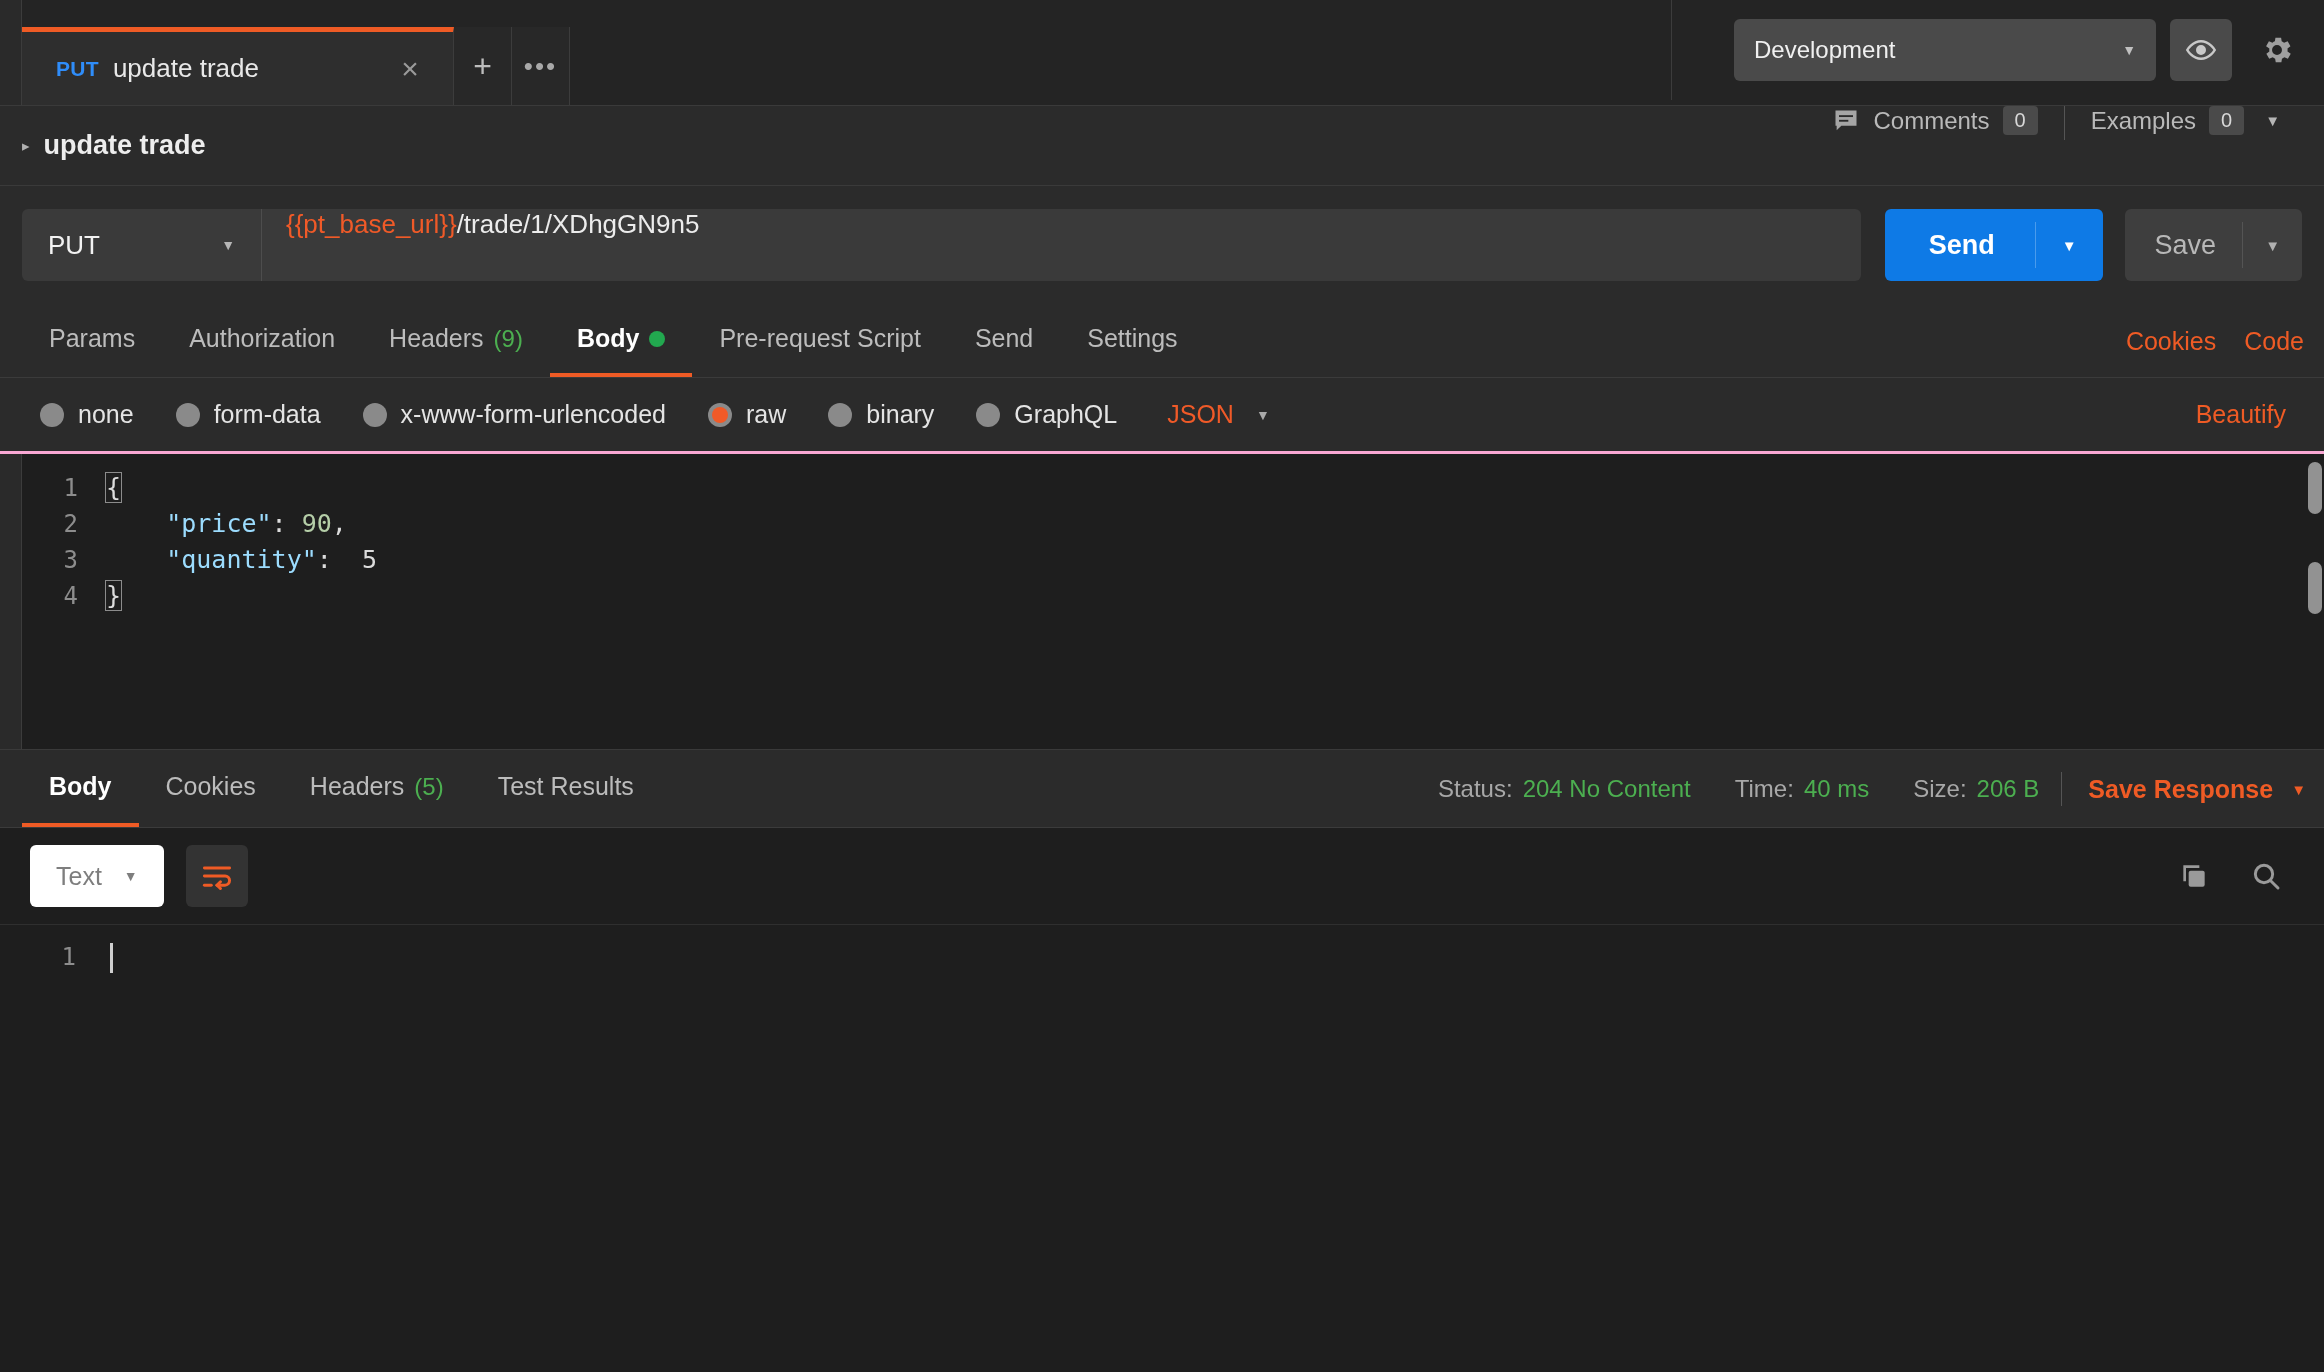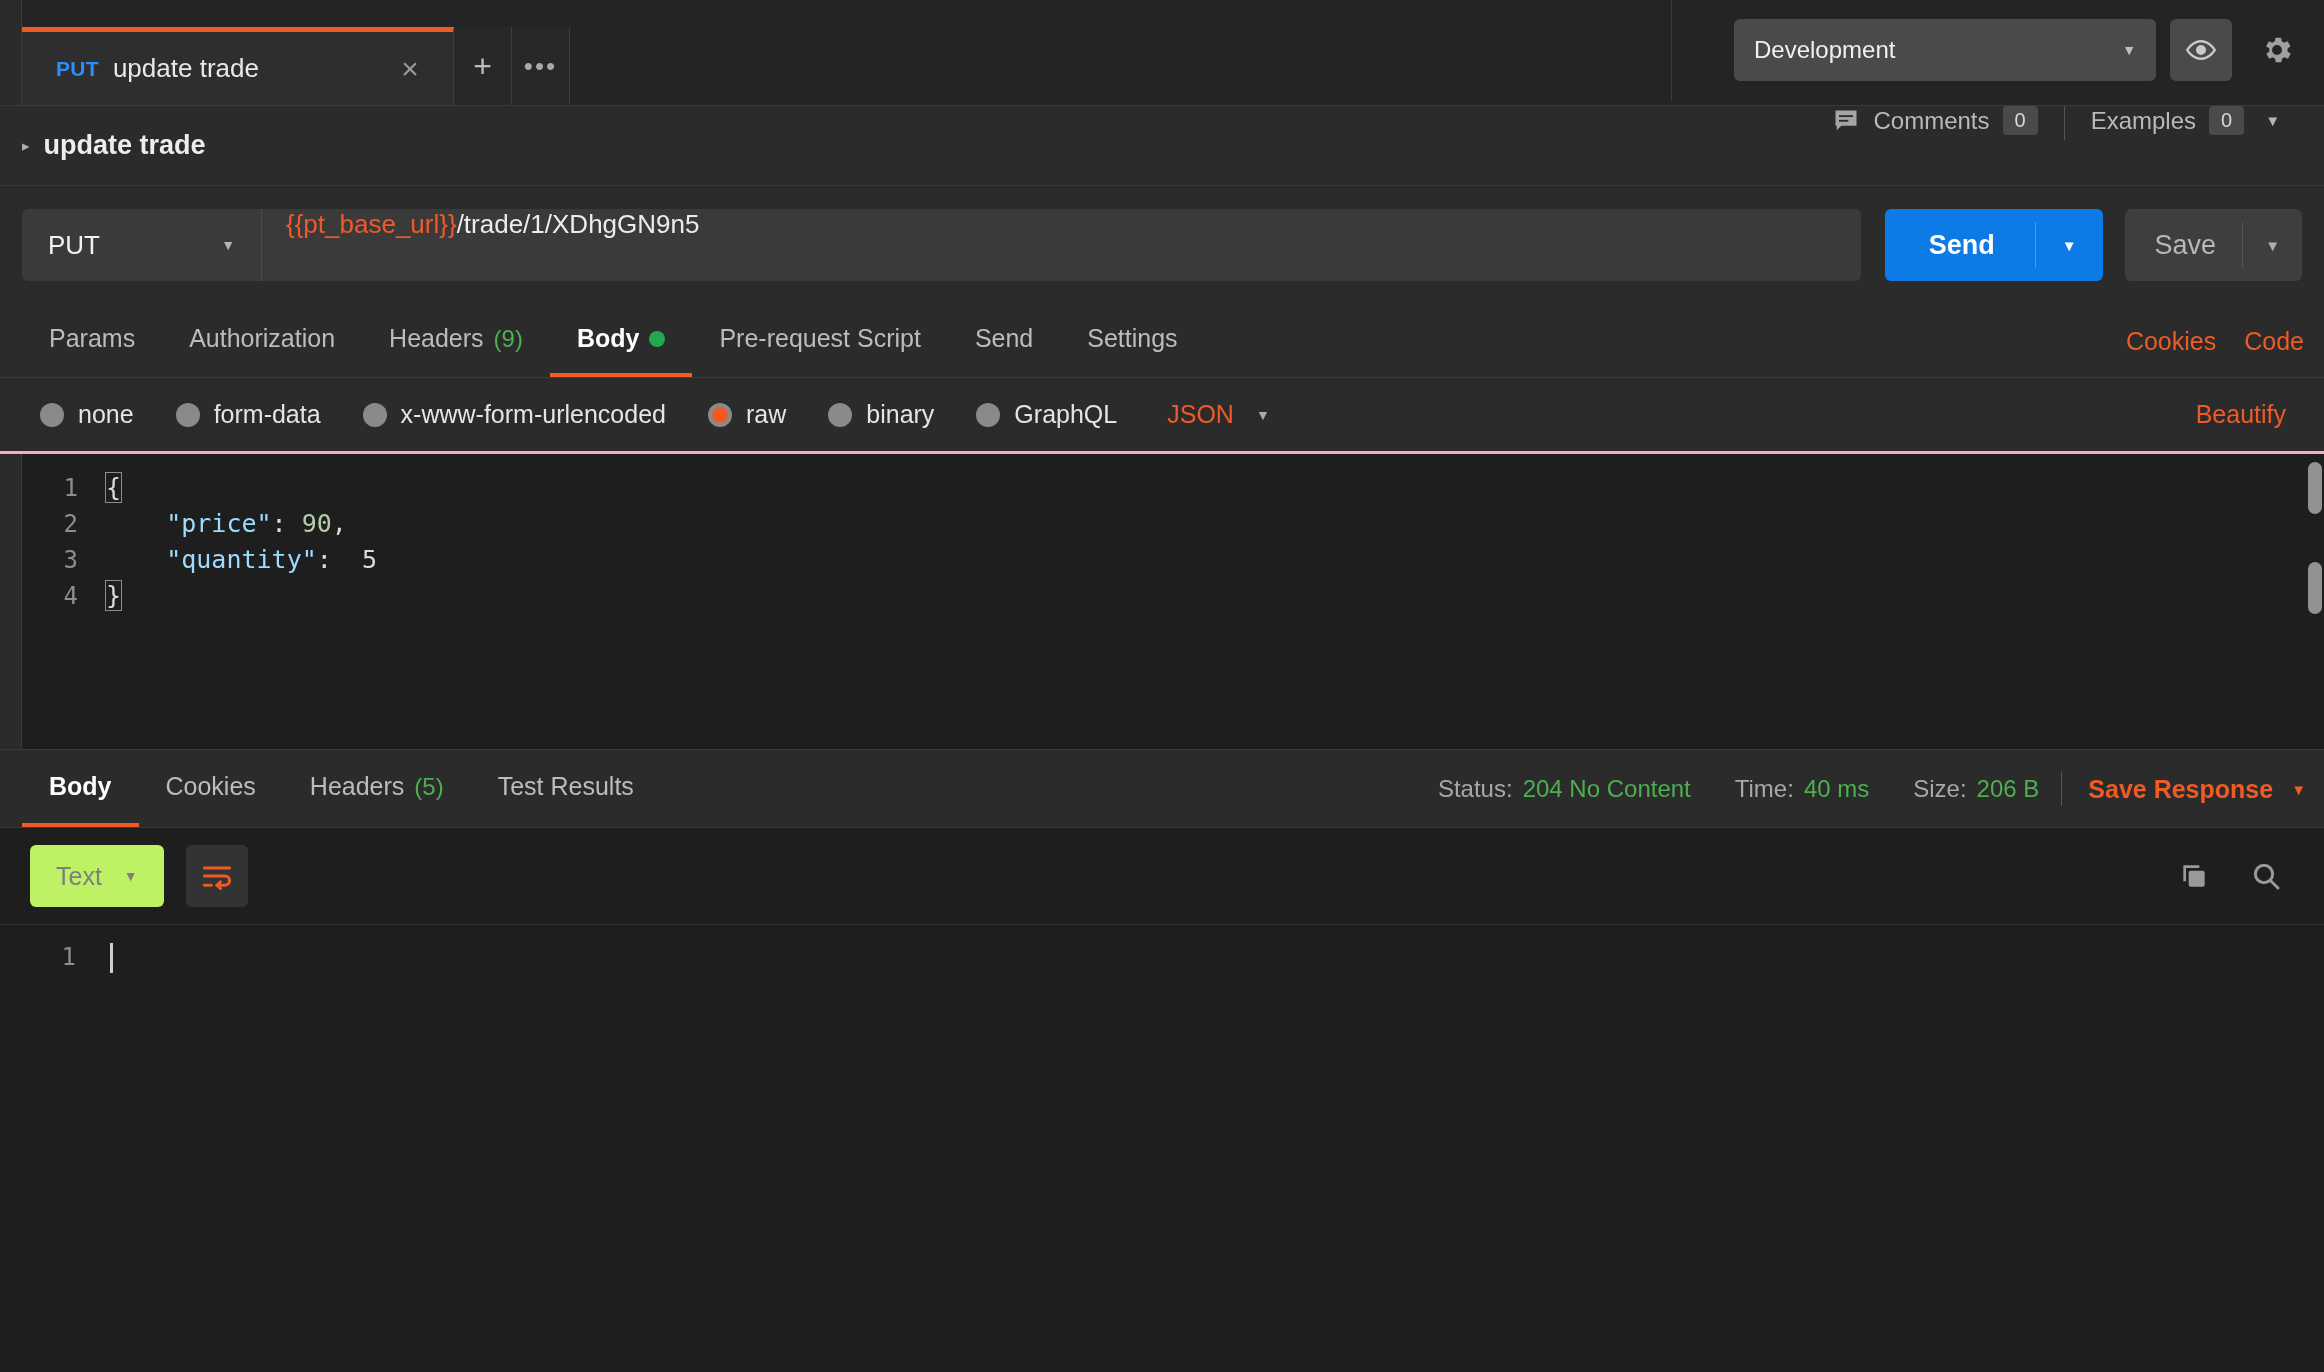--- a/index.html
+++ b/index.html
@@ -190,21 +190,21 @@
     height: 96px; background: #1e1e1e; display: flex; align-items: center;
     padding-left: 30px; gap: 22px; position: relative;
   }
   .pill {
     background: #333333; border-radius: 6px; height: 62px;
     display: flex; align-items: center; padding: 0 6px;
   }
   .pill .pi { padding: 0 30px; color: #b4b4b4; font-size: 25px; }
   .pill .pi.active { color: #ffffff; font-weight: 700; }
   .textsel {
-    background: #bef264; border-radius: 6px; height: 62px;
+    background: #ffffff; border-radius: 6px; height: 62px;
     display: flex; align-items: center; gap: 22px; padding: 0 26px;
     color: #7e7e7e; font-size: 25px;
   }
   .textsel .caret { font-size: 14px; color: #7e7e7e; }
   .wrapbtn {
     background: #333333; border-radius: 6px; height: 62px; width: 62px;
     display: flex; align-items: center; justify-content: center;
   }
   .resptoolbar .right {
     position: absolute; right: 42px; display: flex; align-items: center; gap: 40px;

